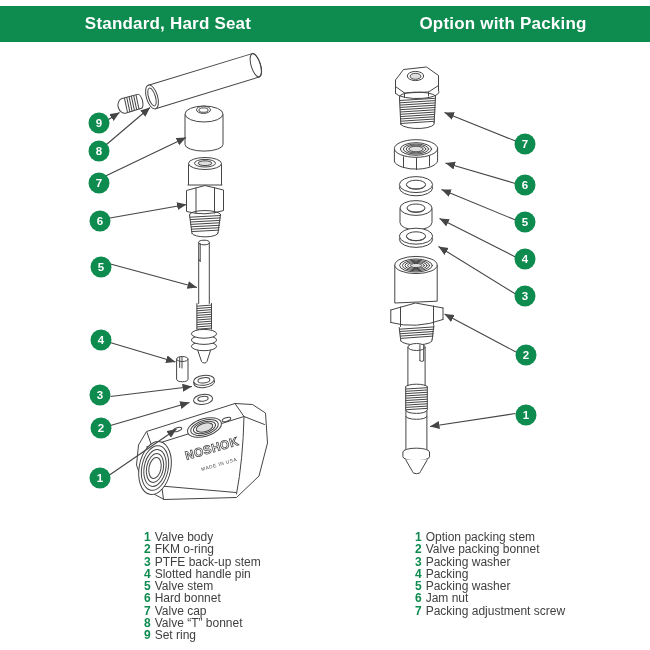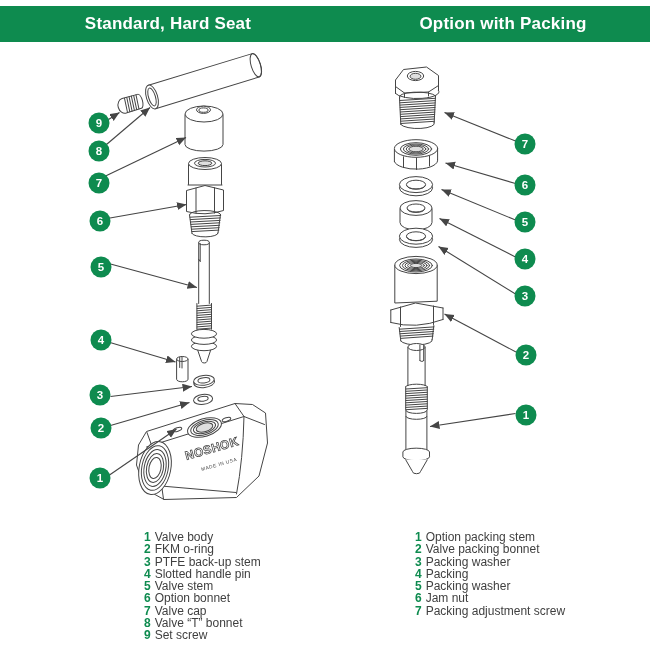--- a/index.html
+++ b/index.html
@@ -291,24 +291,24 @@
         <text x="526" y="419">1</text>
       </g>
   </svg>
 
   <div class="legend legend-left">
     <div class="row"><span class="num">1</span><span>Valve body</span></div>
     <div class="row"><span class="num">2</span><span>FKM o-ring</span></div>
     <div class="row"><span class="num">3</span><span>PTFE back-up stem</span></div>
     <div class="row"><span class="num">4</span><span>Slotted handle pin</span></div>
     <div class="row"><span class="num">5</span><span>Valve stem</span></div>
-    <div class="row"><span class="num">6</span><span>Option bonnet</span></div>
+    <div class="row"><span class="num">6</span><span>Hard bonnet</span></div>
     <div class="row"><span class="num">7</span><span>Valve cap</span></div>
     <div class="row"><span class="num">8</span><span>Valve “T” bonnet</span></div>
-    <div class="row"><span class="num">9</span><span>Set screw</span></div>
+    <div class="row"><span class="num">9</span><span>Set ring</span></div>
   </div>
 
   <div class="legend legend-right">
     <div class="row"><span class="num">1</span><span>Option packing stem</span></div>
     <div class="row"><span class="num">2</span><span>Valve packing bonnet</span></div>
     <div class="row"><span class="num">3</span><span>Packing washer</span></div>
     <div class="row"><span class="num">4</span><span>Packing</span></div>
     <div class="row"><span class="num">5</span><span>Packing washer</span></div>
     <div class="row"><span class="num">6</span><span>Jam nut</span></div>
     <div class="row"><span class="num">7</span><span>Packing adjustment screw</span></div>

